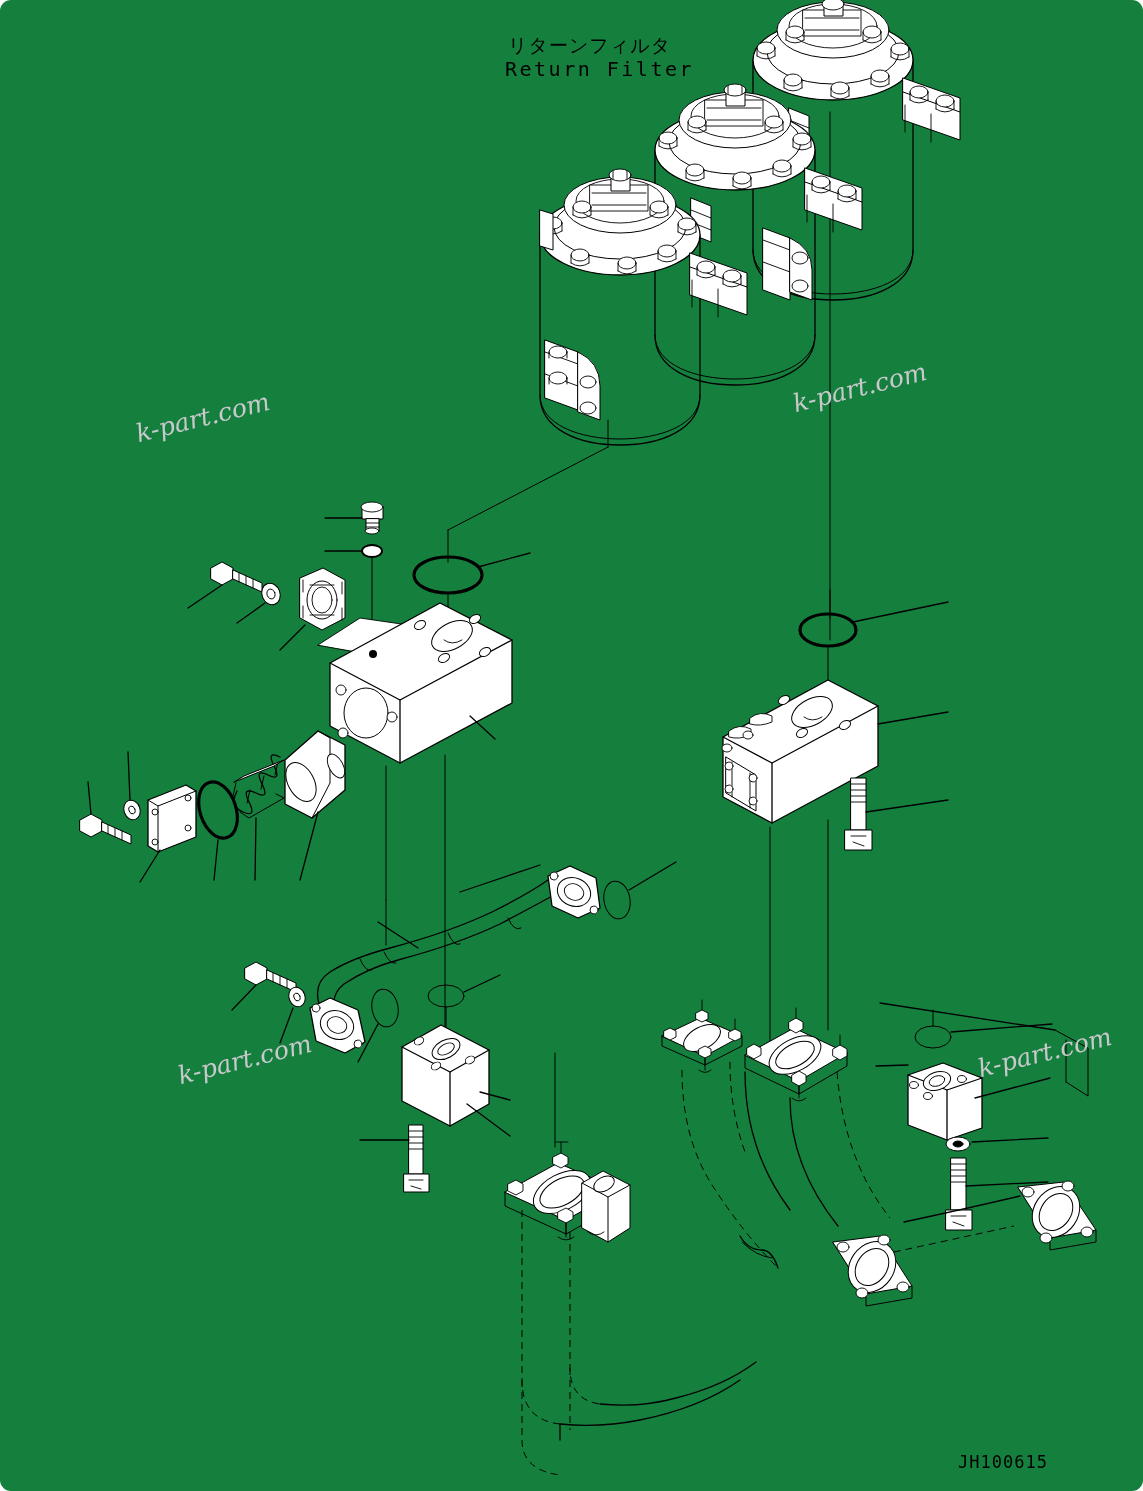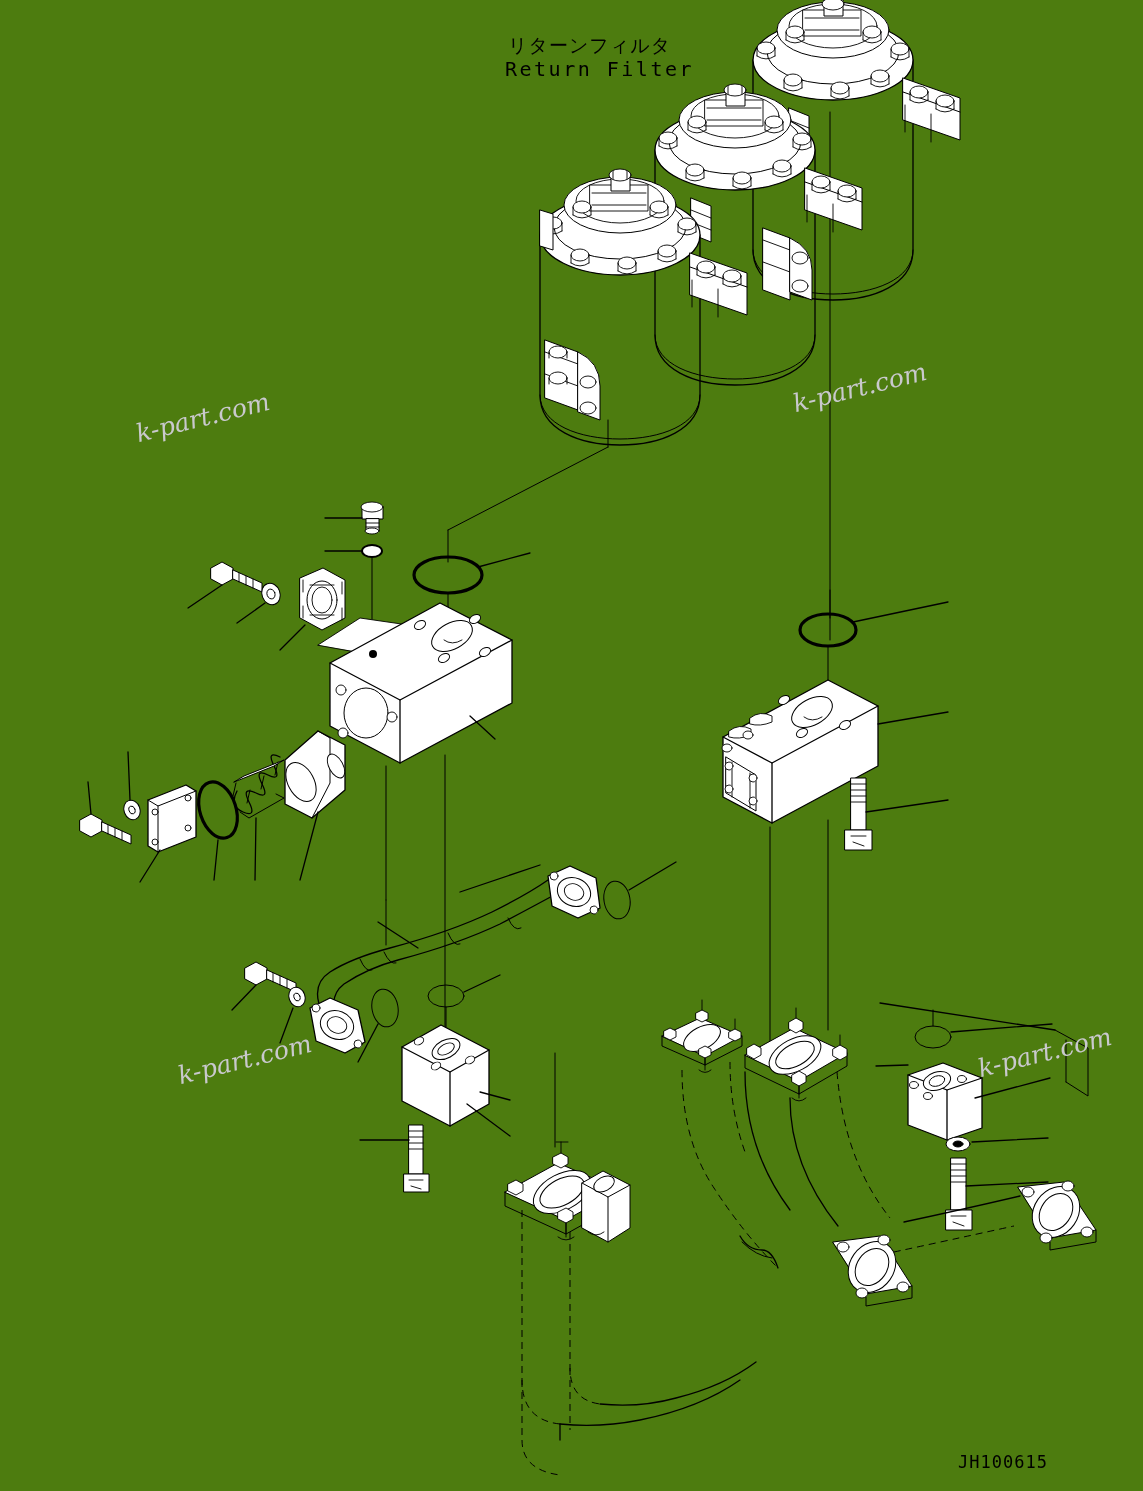--- a/index.html
+++ b/index.html
@@ -1,17 +1,17 @@
 <!DOCTYPE html>
 <html><head>
 <meta charset="utf-8">
 <style>
   html,body{margin:0;padding:0;background:#ffffff;}
   body{width:1143px;height:1491px;font-family:"DejaVu Sans Mono",monospace;overflow:hidden;}
-  #sheet{position:relative;width:1143px;height:1491px;background:#4d7c0f;}
+  #sheet{position:relative;width:1143px;height:1491px;background:#15803d;border-radius:11px;}
   svg#dwg{position:absolute;left:0;top:0;width:1143px;height:1491px;display:block;}
   .ln{fill:none;stroke:#000;stroke-width:1.3;stroke-linecap:round;stroke-linejoin:round;}
   .ln-thin{fill:none;stroke:#000;stroke-width:1;stroke-linecap:round;stroke-linejoin:round;}
   .ln-hair{fill:none;stroke:#000;stroke-width:0.9;stroke-linecap:round;stroke-linejoin:round;}
   .ln-bold{fill:none;stroke:#000;stroke-width:3.2;stroke-linecap:round;stroke-linejoin:round;}
   .ln-med{fill:none;stroke:#000;stroke-width:2;stroke-linecap:round;stroke-linejoin:round;}
   .leader{fill:none;stroke:#000;stroke-width:1.3;stroke-linecap:round;}
   .dash{fill:none;stroke:#000;stroke-width:1;stroke-dasharray:7 5;stroke-linecap:butt;}
   .fillw{fill:#ffffff;}
   .filld{fill:#000000;}

